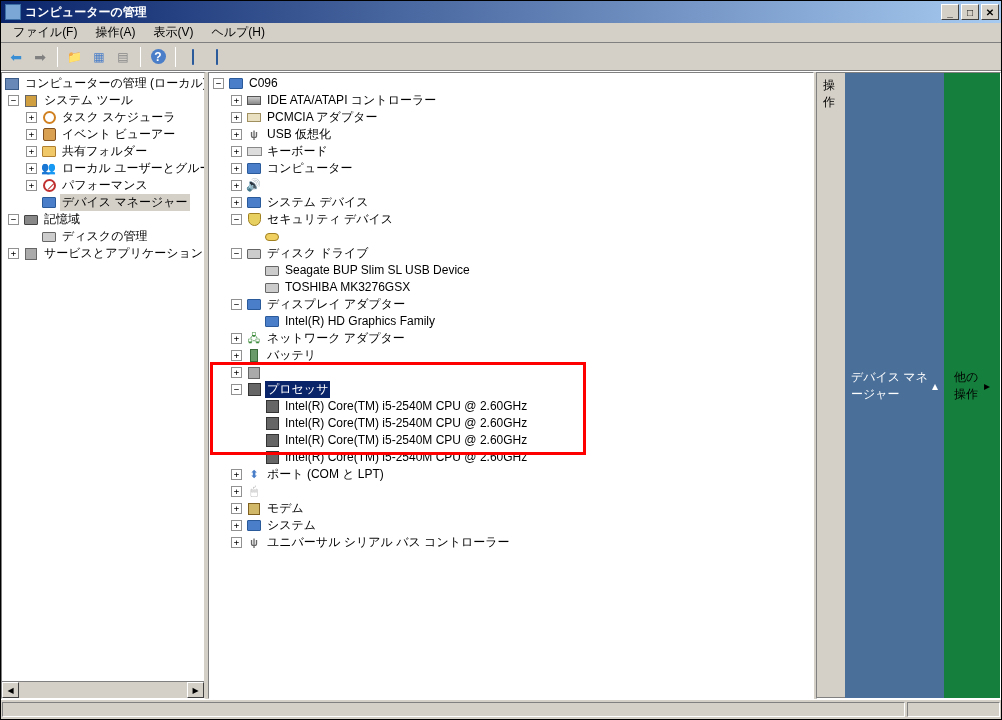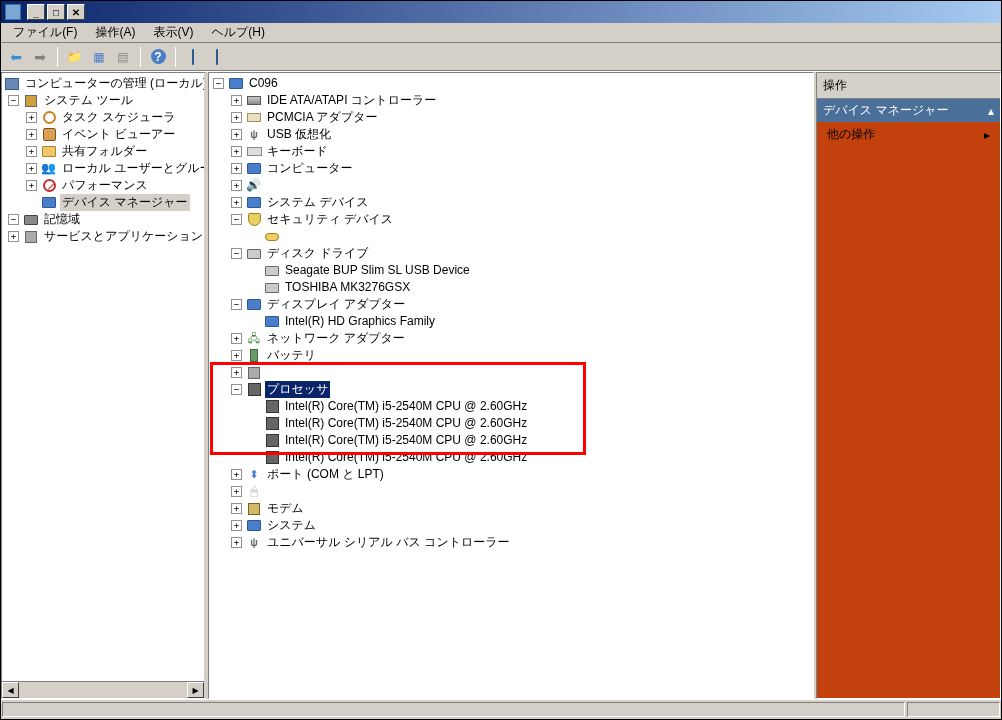--- a/index.html
+++ b/index.html
@@ -12,21 +12,21 @@
 .menubar { background: #d4d0c8; height: 20px; display: flex; align-items: center; padding-left: 4px; border-bottom: 1px solid #808080; }
 .menu-item { padding: 2px 8px; margin-right: 2px; cursor: default; }
 .toolbar { background: #d4d0c8; height: 28px; display: flex; align-items: center; padding-left: 4px; border-bottom: 1px solid #808080; gap: 2px; }
 .tb-btn { width: 22px; height: 22px; display: flex; align-items: center; justify-content: center; border: 1px solid transparent; cursor: default; }
 .tb-sep { width: 1px; height: 20px; background: #808080; margin: 0 4px; border-right: 1px solid #fff; }
 .tb-arrow-left { color: #3a8fd4; font-size: 14px; }
 .tb-arrow-right { color: #808080; font-size: 14px; }
 .main-area { flex: 1; display: flex; background: #d4d0c8; border-top: 1px solid #fff; min-height: 0; }
 .panel-left { width: 205px; background: #fff; border: 1px solid; border-color: #808080 #fff #fff #808080; border-right: 2px inset #d4d0c8; overflow: hidden; display: flex; flex-direction: column; }
 .panel-center { flex: 1; background: #fff; border: 1px solid; border-color: #808080 #fff #fff #808080; overflow: auto; margin-left: 2px; margin-right: 2px; }
-.panel-right { width: 185px; background: #c2410c; border: 1px solid; border-color: #808080 #fff #fff #808080; display: flex; flex-direction: column; }
+.panel-right { width: 185px; background: #15803d; border: 1px solid; border-color: #808080 #fff #fff #808080; display: flex; flex-direction: row; }
 .tree { padding: 2px; line-height: 17px; white-space: nowrap; }
 .tree-row { display: flex; align-items: center; cursor: default; height: 17px; }
 .tree-expander { width: 11px; height: 11px; border: 1px solid #919191; background: #fff; display: flex; align-items: center; justify-content: center; font-size: 9px; line-height: 1; margin-right: 4px; flex-shrink: 0; font-family: monospace; color: #000; }
 .tree-expander.empty { border: none; background: transparent; }
 .tree-icon { width: 16px; height: 16px; margin-right: 3px; flex-shrink: 0; display: inline-flex; align-items: center; justify-content: center; }
 .tree-label { white-space: nowrap; padding: 0 2px; }
 .tree-label.selected-bg { background: #d4d0c8; }
 .tree-label.selected-blue { background: #0a246a; color: #fff; }
 .highlight-box { position: absolute; border: 3px solid #ff0000; pointer-events: none; }
 .actions-header { background: #d4d0c8; padding: 4px 6px; border-bottom: 1px solid #808080; font-weight: normal; }
@@ -60,20 +60,21 @@
 .ic-security { width: 13px; height: 13px; background: #e8d060; border: 1px solid #a08020; border-radius: 2px 2px 8px 8px; }
 .scroll-left { flex: 1; overflow: auto; }
 .hscroll { height: 17px; background: #d4d0c8; border-top: 1px solid #808080; position: relative; }
 .hscroll-btn { width: 17px; height: 16px; background: #d4d0c8; border: 1px solid; border-color: #fff #404040 #404040 #fff; position: absolute; top: 0; display: flex; align-items: center; justify-content: center; font-size: 8px; }
 </style>
 </head>
 <body>
 
 <div class="titlebar">
   <div class="titlebar-icon"></div>
+  <div class="titlebar-text">コンピューターの管理</div>
   <div class="win-buttons">
     <div class="win-btn">_</div>
     <div class="win-btn">□</div>
     <div class="win-btn">✕</div>
   </div>
 </div>
 
 <div class="menubar">
   <div class="menu-item">ファイル(F)</div>
   <div class="menu-item">操作(A)</div>
@@ -171,20 +172,27 @@
             </span>
           <span class="tree-label selected-bg">デバイス マネージャー</span>
         </div>
         <div class="tree-row" style="padding-left:4px">
           <span class="tree-expander">−</span>
           <span class="tree-icon">
               <span class="ic-storage"></span>
             </span>
           <span class="tree-label">記憶域</span>
         </div>
+        <div class="tree-row" style="padding-left:22px">
+          <span class="tree-expander empty"></span>
+          <span class="tree-icon">
+              <span class="ic-disk"></span>
+            </span>
+          <span class="tree-label">ディスクの管理</span>
+        </div>
         <div class="tree-row" style="padding-left:4px">
           <span class="tree-expander">+</span>
           <span class="tree-icon">
               <span class="ic-generic"></span>
             </span>
           <span class="tree-label">サービスとアプリケーション</span>
         </div>
       </div>
     </div>
     <div class="hscroll">

